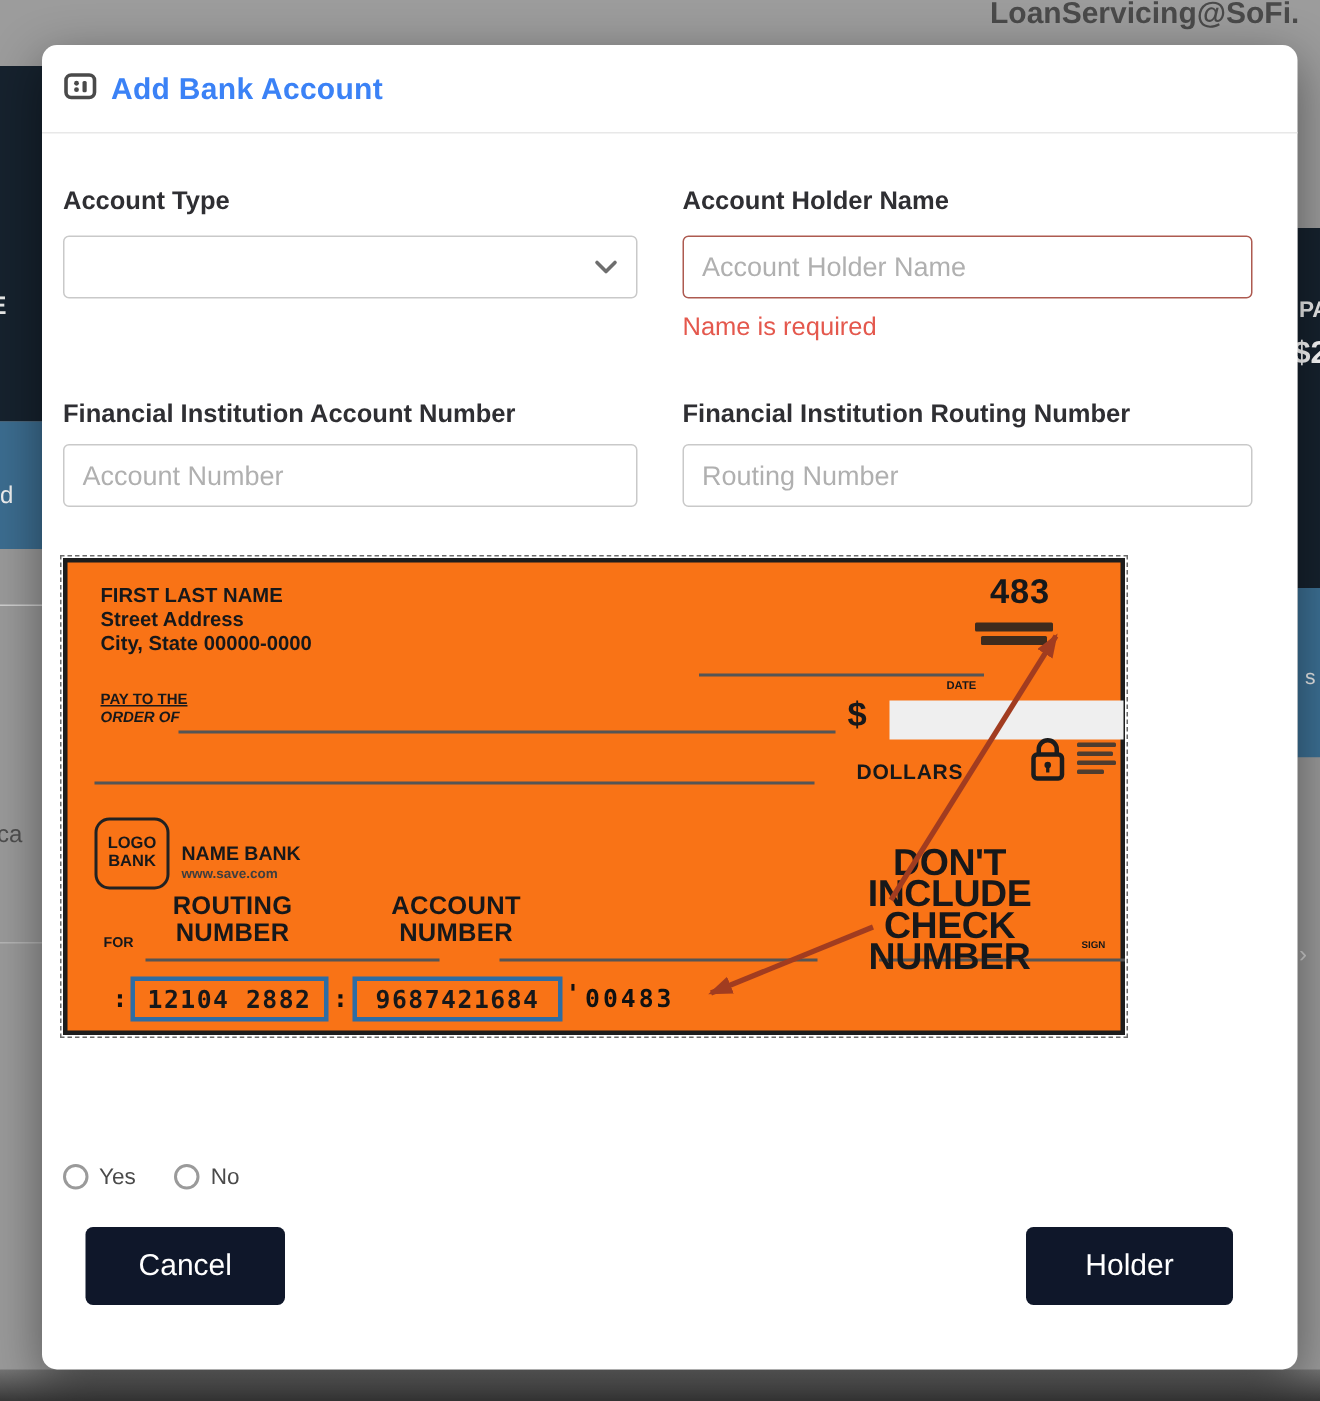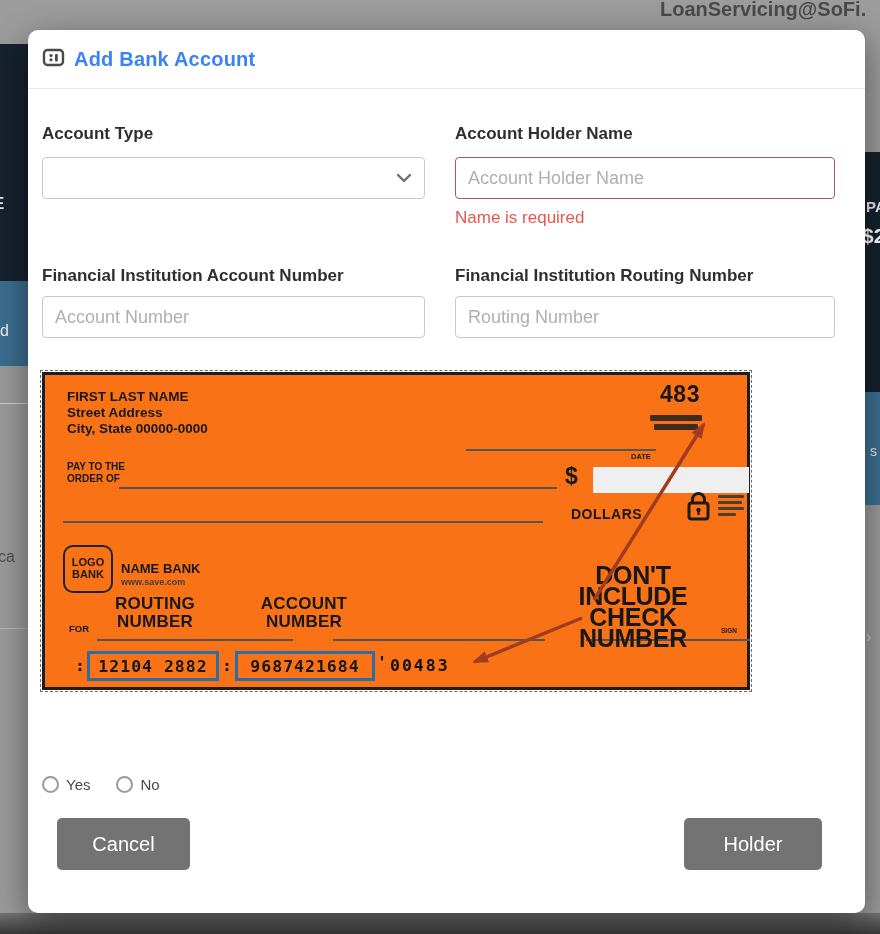--- a/index.html
+++ b/index.html
@@ -92,21 +92,21 @@
   .arrows { left:-3px; top:-3px; }
 
   
   .question { position:absolute; left:14px; top:698px; font-size:18px; font-weight:bold; color:#2f2f33; }
   .radio-row { position:absolute; left:14px; top:746px; display:flex; align-items:center; gap:26px; }
   .radio-opt { display:flex; align-items:flex-end; gap:7px; cursor:pointer; }
   .radio-circle { width:17px; height:17px; border:2px solid #9a9a9a; border-radius:50%; background:#fff; }
   .radio-lab { font-size:15px; color:#4a4a4a; }
   .btn {
     position:absolute; top:788px; height:52px; border:none; border-radius:5px;
-    background:#737373; color:#fff; font-size:20px; font-family:"Liberation Sans",sans-serif;
+    background:#0f172a; color:#fff; font-size:20px; font-family:"Liberation Sans",sans-serif;
     cursor:pointer;
   }
   .btn-cancel { left:29px;  width:133px; }
   .btn-submit { left:656px; width:138px; }
 </style>
 </head>
 <body>
 
 <div class="bg-email">LoanServicing@SoFi.</div>
 
@@ -183,22 +183,22 @@
     </div>
 
     <div class="chknum">483</div>
     <div class="fracbar" style="left:605px;top:40px;width:52px;height:6px;"></div>
     <div class="fracbar" style="left:609px;top:49px;width:44px;height:6px;"></div>
 
     <div class="hline" style="left:421px;top:74px;width:190px;"></div>
     <div class="date-lab">DATE</div>
 
     <div class="payto">
-      <div style="position:static;">PAY TO THE</div>
-      <div style="position:static;">ORDER OF</div>
+      <div style="position:static;text-decoration:underline;">PAY TO THE</div>
+      <div style="position:static;font-style:italic;">ORDER OF</div>
     </div>
     <div class="hline" style="left:74px;top:112px;width:438px;"></div>
 
     <div class="dsign">$</div>
     <div class="amtbox"></div>
 
     <div class="hline" style="left:18px;top:146px;width:480px;"></div>
     <div class="dollars">DOLLARS</div>
 
     <span style="left:641px;top:116px;">

